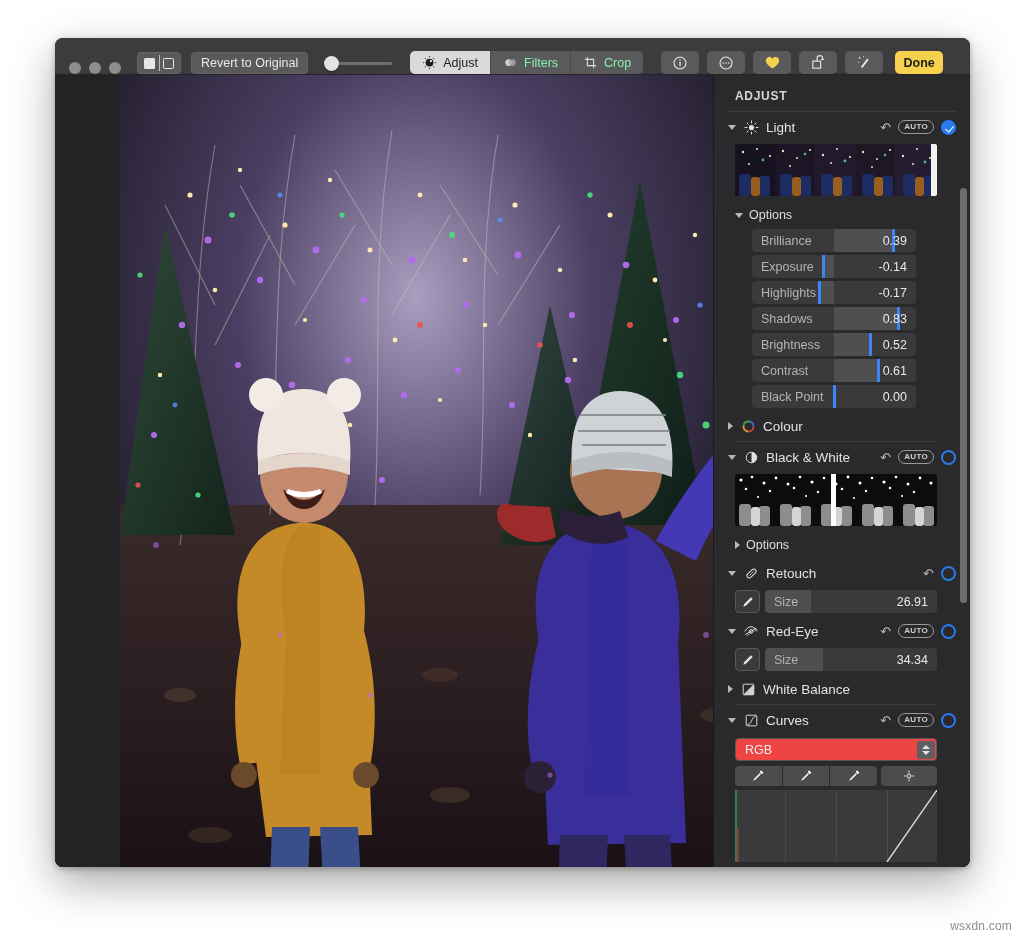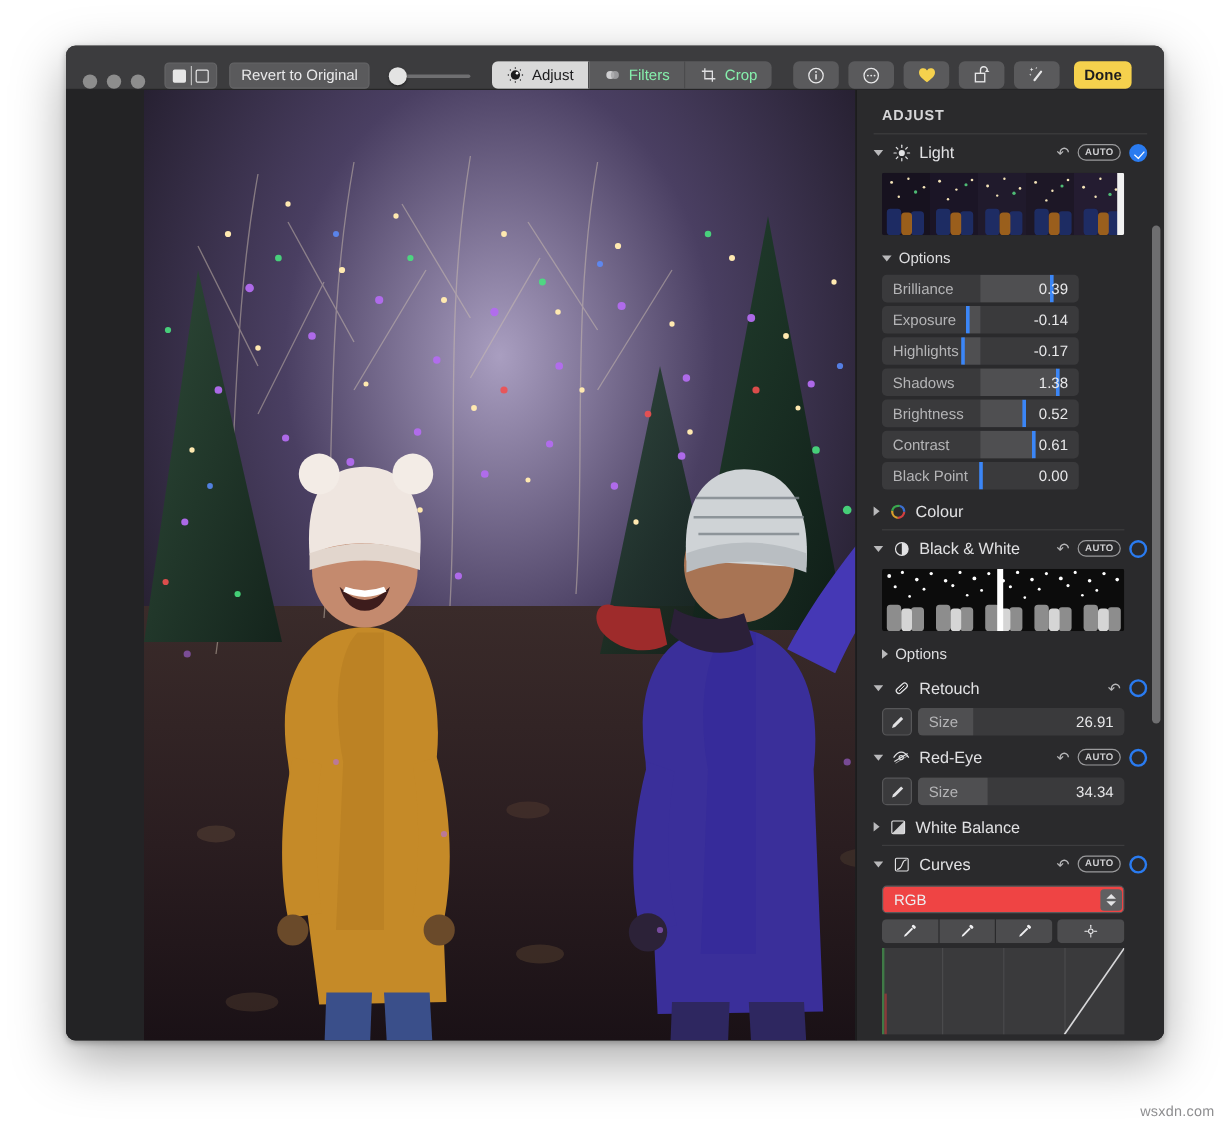--- a/index.html
+++ b/index.html
@@ -111,21 +111,21 @@
   }
 
   
   .strip { height:52px; margin:2px 0 6px 7px; width:202px; border-radius:2px; overflow:hidden; position:relative;}
 
   .subrow { display:flex; align-items:center; gap:6px; height:26px; padding-left:7px; }
   .subrow .slabel { font-size:12.5px; color:#dedee0; }
 
   
   .slider {
-    height:23px; margin:1px 0 3px 7px; width:164px;
+    height:23px; margin:1px 0 3px 24px; width:164px;
     background:#3a3a3c; border-radius:4px;
     position:relative; overflow:hidden;
     display:flex; align-items:center;
   }
   .slider .fill { position:absolute; top:0; bottom:0; background:#4f4f51; }
   .slider .thumb { position:absolute; top:0; bottom:0; width:3px; background:#3b86f7; }
   .slider .nm { position:relative; font-size:12.5px; color:#b4b4b6; padding-left:9px; }
   .slider .vl { position:relative; margin-left:auto; font-size:12.5px; color:#e8e8ea; padding-right:9px; }
 
   .brushrow { display:flex; gap:5px; margin:2px 0 3px 7px; }
@@ -603,21 +603,21 @@
             <div class="slider">
               <span class="fill" style="left:41%;width:9%"></span>
               <span class="thumb" style="left:40.5%"></span>
               <span class="nm">Highlights</span>
               <span class="vl">-0.17</span>
             </div>
             <div class="slider">
               <span class="fill" style="left:50%;width:39%"></span>
               <span class="thumb" style="left:88.5%"></span>
               <span class="nm">Shadows</span>
-              <span class="vl">1.38</span>
+              <span class="vl">0.83</span>
             </div>
             <div class="slider">
               <span class="fill" style="left:50%;width:22%"></span>
               <span class="thumb" style="left:71.5%"></span>
               <span class="nm">Brightness</span>
               <span class="vl">0.52</span>
             </div>
             <div class="slider">
               <span class="fill" style="left:50%;width:27%"></span>
               <span class="thumb" style="left:76.5%"></span>

